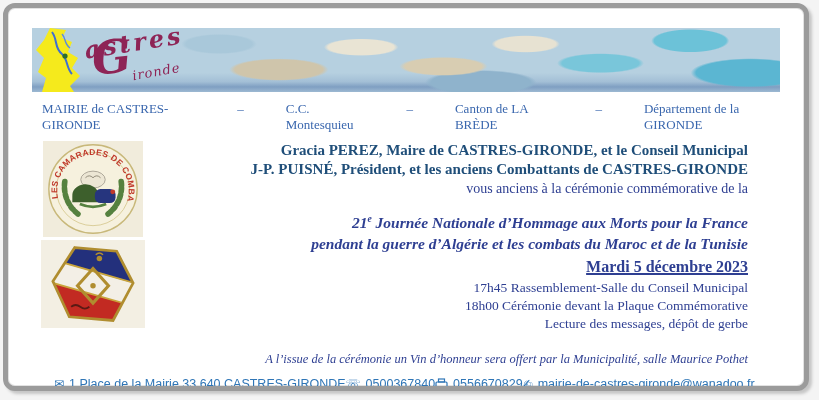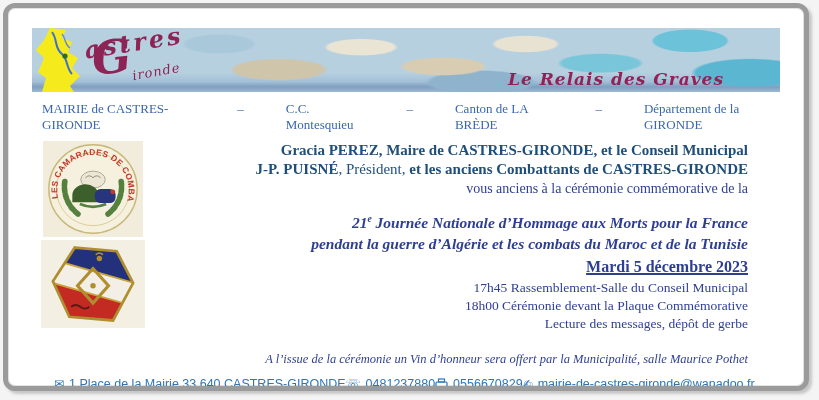--- a/index.html
+++ b/index.html
@@ -57,21 +57,21 @@
   }
 
   
   .content { display:flex; margin-top:8px; }
   .badge-col { width:142px; padding-left:28px; display:flex; flex-direction:column; align-items:center; gap:3px; flex-shrink:0; }
   .badge-panel1 { width:100px; height:96px; background:#f1ecdc; display:flex; align-items:center; justify-content:center; }
   .badge-panel2 { width:104px; height:88px; background:#f3efe3; display:flex; align-items:center; justify-content:center; }
 
   .text-col { flex:1; text-align:right; padding-right:56px; color:#2e3f92; }
   .bold-line { color:#1f4e79; font-weight:bold; font-size:15px; line-height:19px; }
-  .regular-seg { font-weight:normal; }
+  .regular-seg { font-weight:bold; }
   .invite-line { font-size:14px; line-height:19px; }
   .event-title { font-weight:bold; font-style:italic; font-size:15.5px; line-height:21px; margin-top:10px; }
   .event-title sup { font-size:0.62em; }
   .event-title2 { font-weight:bold; font-style:italic; font-size:15.5px; line-height:22px; }
   .date-line { font-weight:bold; font-size:16px; line-height:24px; text-decoration:underline; text-decoration-thickness:2px; }
   .sched { font-size:13.5px; line-height:18px; }
   .note-line { font-style:italic; font-size:12.5px; line-height:16px; margin-top:18px; }
 
   
   .footer {
@@ -91,21 +91,20 @@
   <div class="banner">
     <svg class="map-blob" viewBox="0 0 78 64">
       <path d="M18,0 L34,2 L30,10 L40,14 L36,24 L46,30 L40,40 L48,48 L38,58 L42,64 L10,64 L14,50 L6,44 L12,30 L4,22 L12,12 Z" fill="#f5ea1c"></path>
       <path d="M20,4 C26,12 22,20 30,26 C36,31 34,40 40,46" fill="none" stroke="#3f6fd1" stroke-width="2"></path>
       <path d="M30,6 C34,10 32,16 38,20" fill="none" stroke="#5b8ae0" stroke-width="1.4"></path>
       <circle cx="33" cy="28" r="2.6" fill="#2c6b2f"></circle>
     </svg>
     <span class="logo-G">G</span>
     <span class="logo-script">astres</span>
     <span class="logo-small">ironde</span>
-    <span class="tagline">Le Relais des Graves</span>
   </div>
 
   <div class="org-row">
     <span>MAIRIE de CASTRES-GIRONDE</span>
     <span>–</span>
     <span>C.C. Montesquieu</span>
     <span>–</span>
     <span>Canton de LA BRÈDE</span>
     <span>–</span>
     <span>Département de la GIRONDE</span>
@@ -177,21 +176,21 @@
     </div>
   </div>
 
   <div class="footer">
     <span class="f-item">
       <span class="f-glyph">✉</span>
       <span>1 Place de la Mairie 33 640 CASTRES-GIRONDE</span>
     </span>
     <span class="f-item">
       <span class="f-glyph">☏</span>
-      <span>0481237880</span>
+      <span>0500367840</span>
     </span>
     <span class="f-item">
       <svg class="f-svg" width="13" height="12" viewBox="0 0 13 12">
         <rect x="1" y="4" width="11" height="5" rx="1" fill="none" stroke="#2e75b6" stroke-width="1.2"></rect>
         <rect x="3.5" y="1" width="6" height="3" fill="none" stroke="#2e75b6" stroke-width="1.2"></rect>
         <rect x="3.5" y="8" width="6" height="3.2" fill="#2e75b6"></rect>
       </svg>
       <span>0556670829</span>
     </span>
     <span class="f-item">

